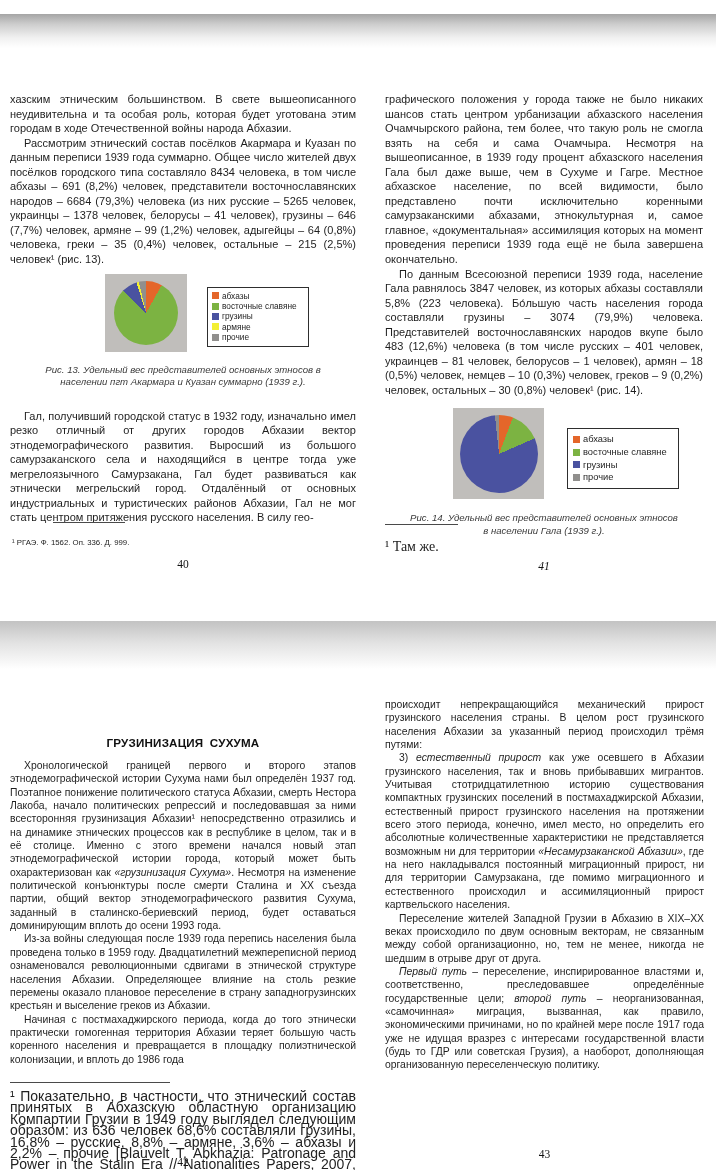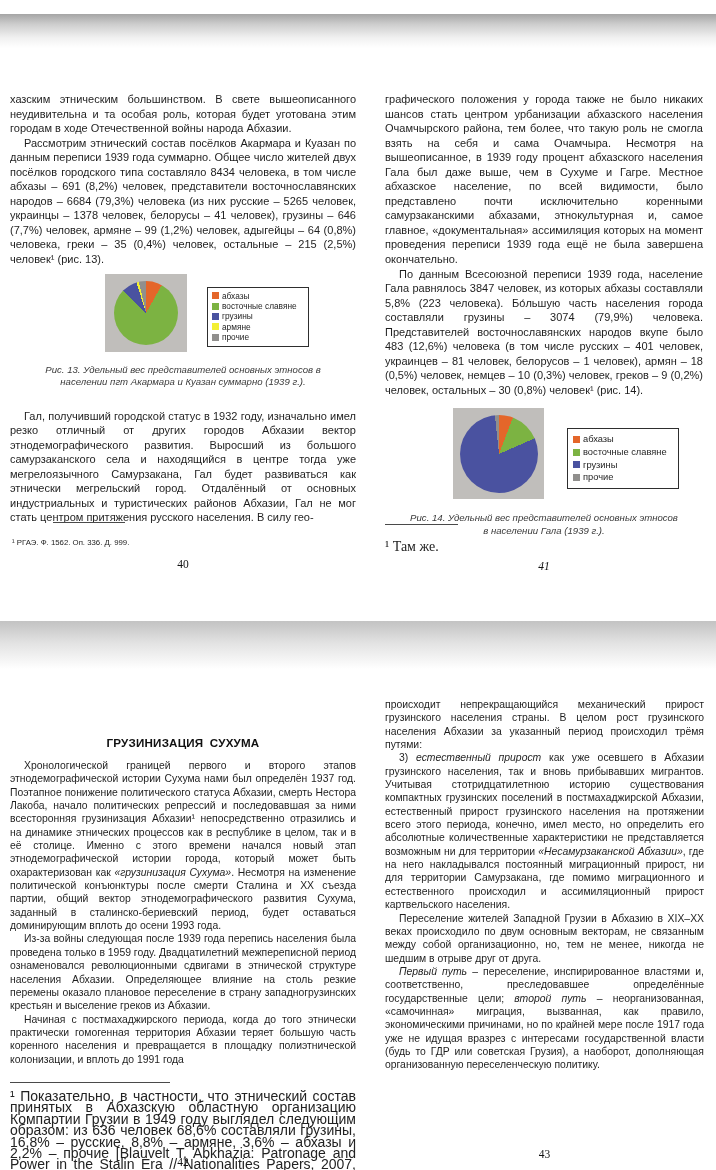--- a/index.html
+++ b/index.html
@@ -134,21 +134,21 @@
     <div class="caption">Рис. 14. Удельный вес представителей основных этносов в населении Гала (1939 г.).</div>
     <div class="fnrule"></div>
     <div class="footnote">¹ Там же.</div>
     <div class="pagenum">41</div>
   </section>
 
   <section class="col" id="p42">
     <h1 class="heading">ГРУЗИНИЗАЦИЯ СУХУМА</h1>
     <p class="para ind"><span>Хронологической границей первого и второго этапов этнодемографической истории Сухума нами был определён 1937 год. Поэтапное понижение политического статуса Абхазии, смерть Нестора Лакоба, начало политических репрессий и последовавшая за ними всесторонняя грузинизация Абхазии¹ непосредственно отразились и на динамике этнических процессов как в республике в целом, так и в её столице. Именно с этого времени начался новый этап этнодемографической истории города, который может быть охарактеризован как </span><span class="it">«грузинизация Сухума»</span><span>. Несмотря на изменение политической конъюнктуры после смерти Сталина и ХХ съезда партии, общий вектор этнодемографического развития Сухума, заданный в сталинско-бериевский период, будет оставаться доминирующим вплоть до осени 1993 года.</span></p>
     <p class="para ind"><span>Из-за войны следующая после 1939 года перепись населения была проведена только в 1959 году. Двадцатилетний межпереписной период ознаменовался революционными сдвигами в этнической структуре населения Абхазии. Определяющее влияние на столь резкие перемены оказало плановое переселение в страну западногрузинских крестьян и выселение греков из Абхазии.</span></p>
-    <p class="para ind"><span>Начиная с постмахаджирского периода, когда до того этнически практически гомогенная территория Абхазии теряет большую часть коренного населения и превращается в площадку полиэтнической колонизации, и вплоть до 1991 года</span></p>
+    <p class="para ind"><span>Начиная с постмахаджирского периода, когда до того этнически практически гомогенная территория Абхазии теряет большую часть коренного населения и превращается в площадку полиэтнической колонизации, и вплоть до 1986 года</span></p>
     <div class="fnrule"></div>
     <div class="footnote">¹ Показательно, в частности, что этнический состав принятых в Абхазскую областную организацию Компартии Грузии в 1949 году выглядел следующим образом: из 636 человек 68,6% составляли грузины, 16,8% – русские, 8,8% – армяне, 3,6% – абхазы и 2,2% – прочие [Blauvelt T. Abkhazia: Patronage and Power in the Stalin Era // Nationalities Papers, 2007, Vol. 35, №2. С. 222].</div>
     <div class="pagenum">42</div>
   </section>
 
   <section class="col" id="p43">
     <p class="para"><span>происходит непрекращающийся механический прирост грузинского населения страны. В целом рост грузинского населения Абхазии за указанный период происходил трёмя путями:</span></p>
     <p class="para ind"><span>3) </span><span class="it">естественный прирост</span><span> как уже осевшего в Абхазии грузинского населения, так и вновь прибывавших мигрантов. Учитывая стотридцатилетнюю историю существования компактных грузинских поселений в постмахаджирской Абхазии, естественный прирост грузинского населения на протяжении всего этого периода, конечно, имел место, но определить его абсолютные количественные характеристики не представляется возможным ни для территории </span><span class="it">«Несамурзаканской Абхазии»</span><span>, где на него накладывался постоянный миграционный прирост, ни для территории Самурзакана, где помимо миграционного и естественного происходил и ассимиляционный прирост картвельского населения.</span></p>
     <p class="para ind"><span>Переселение жителей Западной Грузии в Абхазию в XIX–XX веках происходило по двум основным векторам, не связанным между собой организационно, но, тем не менее, никогда не шедшим в отрыве друг от друга.</span></p>
     <p class="para ind"><span class="it">Первый путь</span><span> – переселение, инспирированное властями и, соответственно, преследовавшее определённые государственные цели; </span><span class="it">второй путь</span><span> – неорганизованная, «самочинная» миграция, вызванная, как правило, экономическими причинами, но по крайней мере после 1917 года уже не идущая вразрез с интересами государственной власти (будь то ГДР или советская Грузия), а наоборот, дополняющая организованную переселенческую политику.</span></p>

